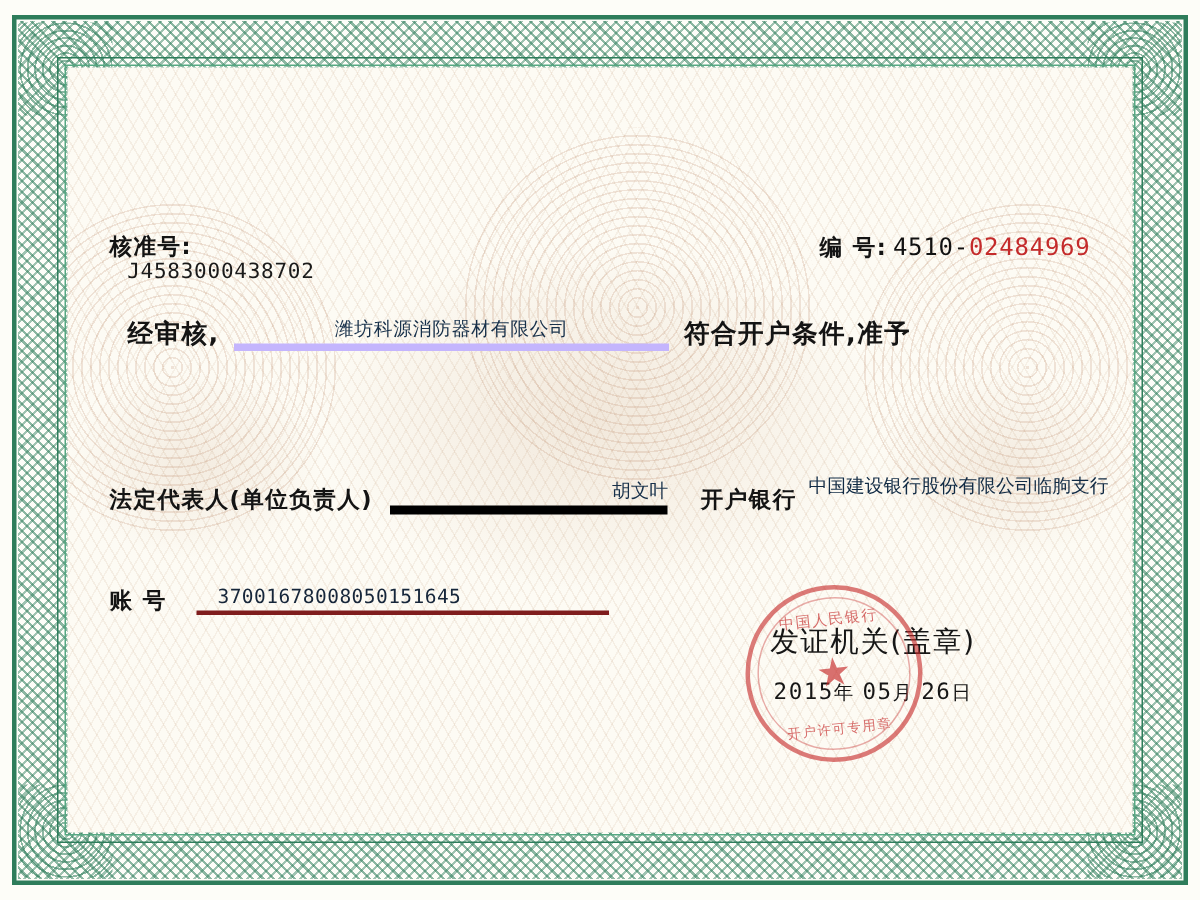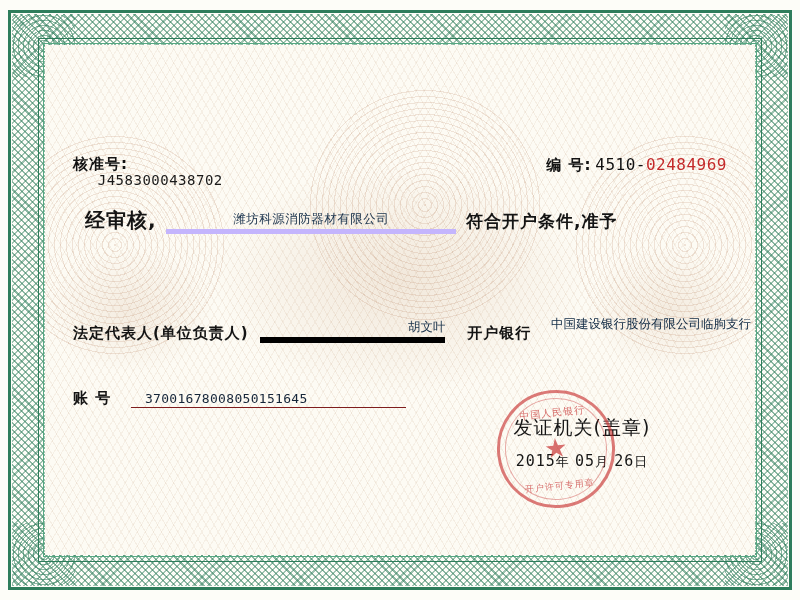--- a/index.html
+++ b/index.html
@@ -175,21 +175,21 @@
     letter-spacing: 1px;
   }
 
   
   .approval {
     left: 28px;
     top: 110px;
   }
   .approval .value {
     display: inline-block;
-    margin-left: 22px;
+    margin-left: 9px;
     font-family: "DejaVu Sans Mono", monospace;
     font-size: 14px;
     letter-spacing: 0.5px;
     color: #1a1a1a;
     position: relative;
     top: 16px;
     left: -56px;
   }
 
   .serial {
@@ -214,21 +214,21 @@
     color: #c42b2b;
     letter-spacing: 0.5px;
   }
 
   
   .body-line1 {
     left: 40px;
     top: 162px;
     width: 625px;
   }
-  .body-line1 .seg-left { font-size: 20px; }
+  .body-line1 .seg-left { font-size: 17px; }
   .blank-fill {
     display: inline-block;
     position: relative;
     width: 290px;
     margin: 0 6px;
     border-bottom: 5px solid #c4b5fd;
     height: 22px;
     vertical-align: bottom;
     text-align: center;
   }
@@ -278,36 +278,36 @@
   }
   .bank-value {
     display: inline-block;
     width: 212px;
     vertical-align: top;
     font-family: "DejaVu Sans", sans-serif;
     font-size: 12.5px;
     line-height: 17px;
     color: #102a44;
     white-space: normal;
-    margin-left: 16px;
+    margin-left: 4px;
     position: relative;
     top: -2px;
   }
 
   
   .acct-row {
     left: 28px;
     top: 340px;
   }
   .acct-blank {
     display: inline-block;
     position: relative;
     width: 275px;
     margin-left: 16px;
-    border-bottom: 1px solid #7f1d1d;
+    border-bottom: 3px solid #7f1d1d;
     height: 22px;
     vertical-align: bottom;
   }
   .acct-blank .fill-text {
     position: absolute;
     left: 14px;
     bottom: 1px;
     font-family: "DejaVu Sans Mono", monospace;
     font-size: 13px;
     letter-spacing: 0.3px;

